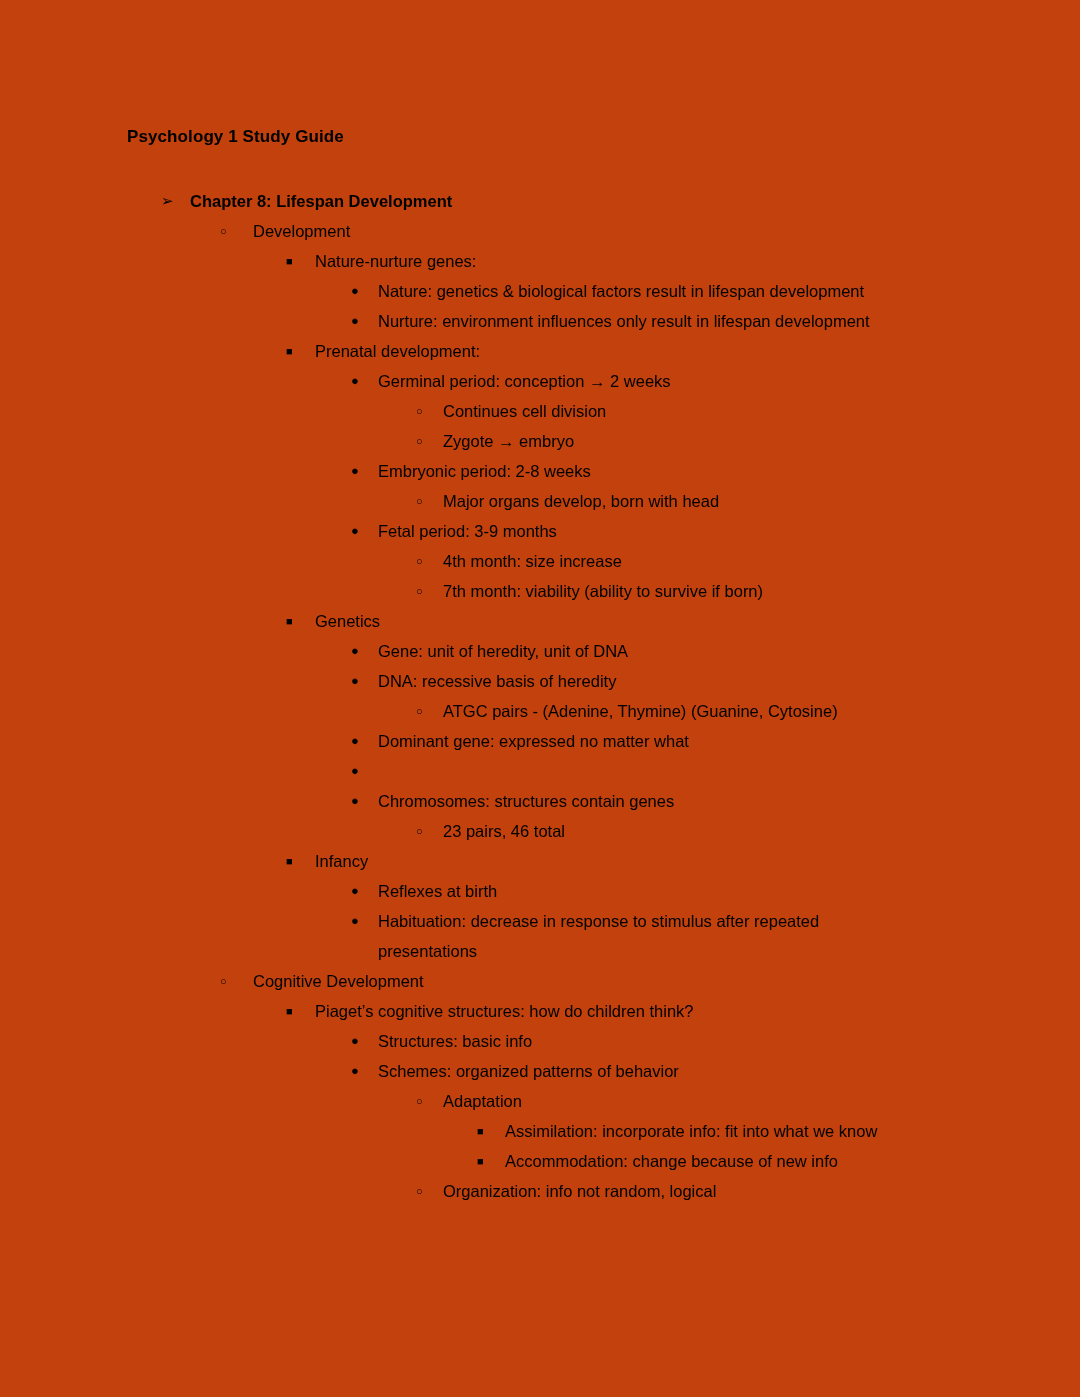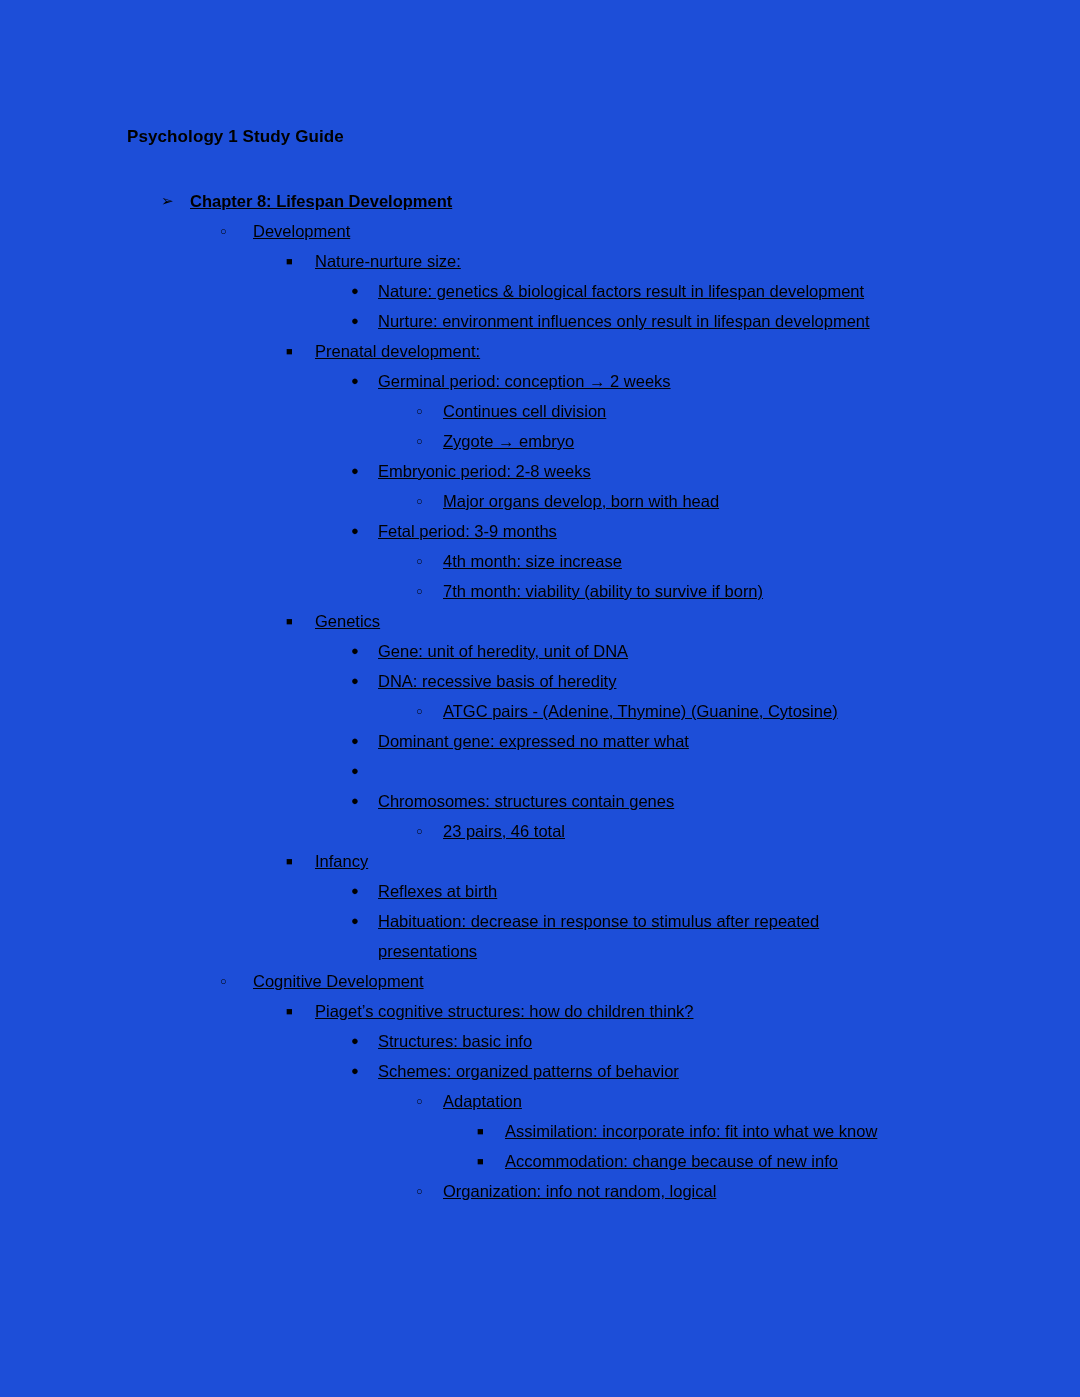--- a/index.html
+++ b/index.html
@@ -16,21 +16,21 @@
     color: #000000;
     -webkit-font-smoothing: antialiased;
   }
 
   #page {
     position: absolute;
     left: 0;
     top: 0;
     width: 1080px;
     height: 1397px;
-    background: #1d4ed8;
+    background: #c2410c;
     overflow: hidden;
   }
 
   
   #doc-title {
     position: absolute;
     left: 127px;
     top: 127px;
     font-size: 17px;
     font-weight: bold;
@@ -62,21 +62,20 @@
     text-align: left;
     user-select: none;
   }
 
   .txt {
     position: absolute;
     top: 0;
     line-height: 30px;
     font-size: 16.5px;
     white-space: normal;
-    text-decoration: underline;
   }
 
   
   .lvl1 .bullet { left: 161px; font-size: 15px; }
   .lvl1 .txt    { left: 190px; font-weight: bold; width: 820px; }
 
   
   .lvl2 .bullet { left: 220px; font-size: 11px; }
   .lvl2 .txt    { left: 253px; width: 760px; }
 
@@ -110,21 +109,21 @@
       <div class="row lvl1">
         <span class="bullet">➢</span>
         <span class="txt">Chapter 8: Lifespan Development</span>
       </div>
       <div class="row lvl2">
         <span class="bullet">○</span>
         <span class="txt">Development</span>
       </div>
       <div class="row lvl3">
         <span class="bullet">■</span>
-        <span class="txt">Nature-nurture size:</span>
+        <span class="txt">Nature-nurture genes:</span>
       </div>
       <div class="row lvl4">
         <span class="bullet">●</span>
         <span class="txt">Nature: genetics &amp; biological factors result in lifespan development</span>
       </div>
       <div class="row lvl4">
         <span class="bullet">●</span>
         <span class="txt">Nurture: environment influences only result in lifespan development</span>
       </div>
       <div class="row lvl3">

